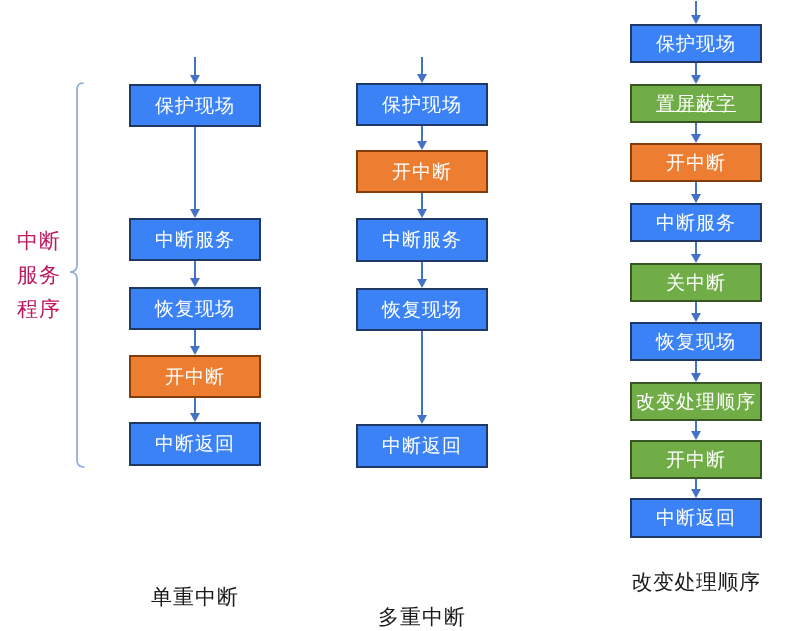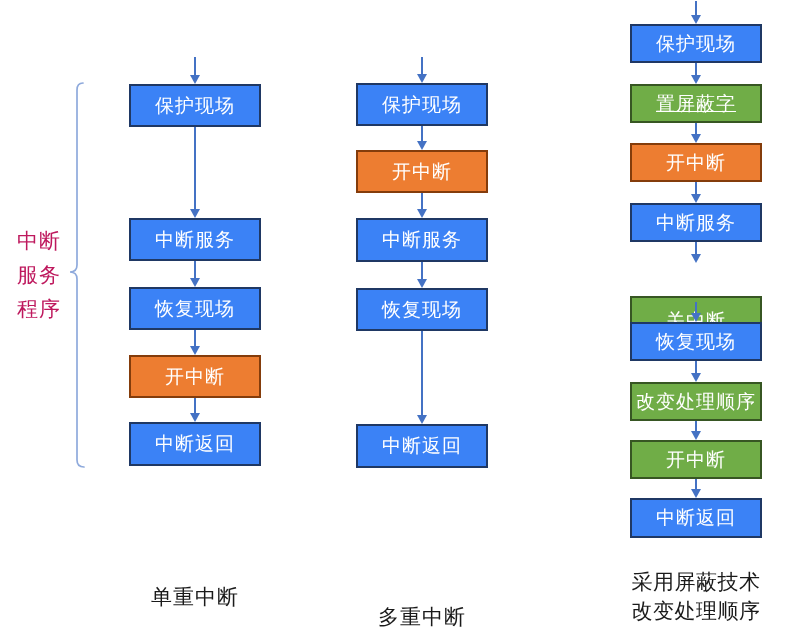--- a/index.html
+++ b/index.html
@@ -151,21 +151,21 @@
       <div class="shaft"></div>
       <div class="head"></div>
     </div>
   <div class="box blue" style="left:630px; top:203px; width:132px; height:39px;">
       <span>中断服务</span>
     </div>
   <div class="arrow" style="left:691px; top:242px; height:21px;">
       <div class="shaft"></div>
       <div class="head"></div>
     </div>
-  <div class="box green" style="left:630px; top:263px; width:132px; height:49px;margin-top:33px;">
+  <div class="box green" style="left:630px; top:263px; width:132px; height:39px;">
       <span>关中断</span>
     </div>
   <div class="arrow" style="left:691px; top:302px; height:20px;">
       <div class="shaft"></div>
       <div class="head"></div>
     </div>
   <div class="box blue" style="left:630px; top:322px; width:132px; height:39px;">
       <span>恢复现场</span>
     </div>
   <div class="arrow" style="left:691px; top:361px; height:21px;">
@@ -183,17 +183,16 @@
       <span>开中断</span>
     </div>
   <div class="arrow" style="left:691px; top:479px; height:19px;">
       <div class="shaft"></div>
       <div class="head"></div>
     </div>
   <div class="box blue" style="left:630px; top:498px; width:132px; height:40px;">
       <span>中断返回</span>
     </div>
   <div class="caption two-line" style="left:626px; top:567px; width:140px;">
-    <div>采用屏蔽技术</div>
     <div>改变处理顺序</div>
   </div>
 
 </div>
 
 </body></html>

